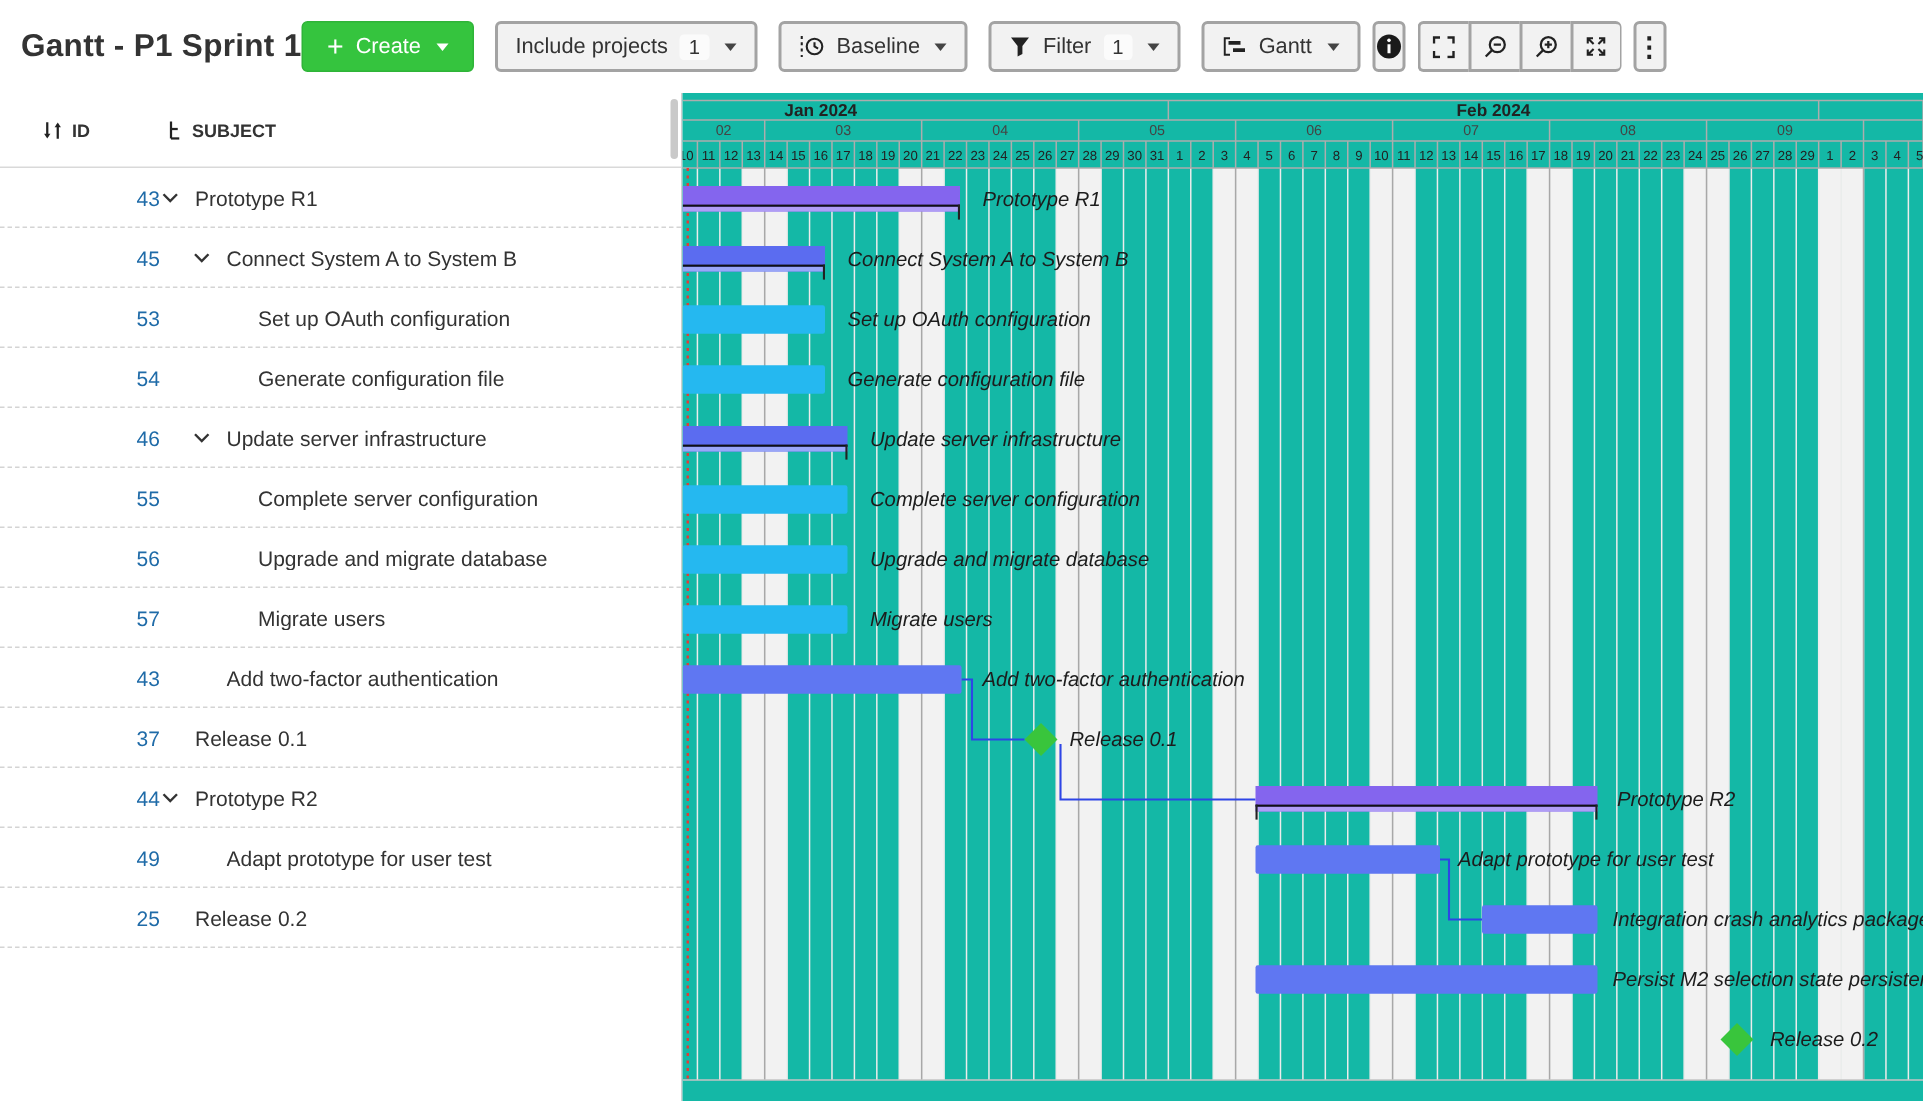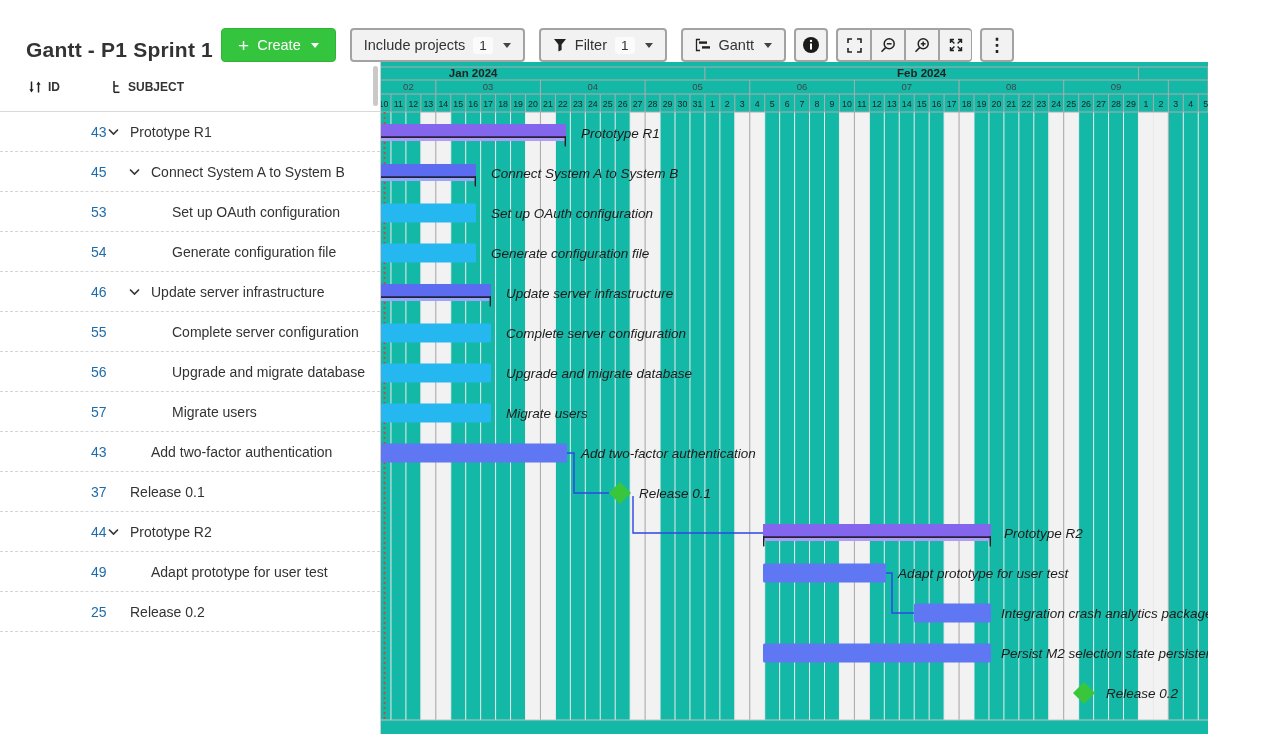--- a/index.html
+++ b/index.html
@@ -1,40 +1,40 @@
 <!DOCTYPE html>
 <html><head>
 <meta charset="utf-8">
 <style>
   html,body{margin:0;padding:0;background:#fff;}
   .app{position:relative;width:1282px;height:734px;background:#fff;overflow:hidden;
        font-family:"Liberation Sans",sans-serif;color:#333;}
   
   .topbar{position:absolute;left:0;top:0;width:1014px;height:62px;background:#fff;
-          display:flex;align-items:flex-end;box-sizing:border-box;padding:0 12px 0 14px;margin-left:12px;}
+          display:flex;align-items:center;box-sizing:border-box;padding:0 12px 0 14px;}
   .page-title{font-size:21px;font-weight:700;color:#333;letter-spacing:.2px;white-space:nowrap;}
   .tb-spacer{flex:1;}
   .btn{height:34px;display:inline-flex;align-items:center;gap:8px;box-sizing:border-box;
        background:#f2f2f2;border:2px solid #a3a3a3;border-radius:4px;padding:0 12px;
        font-size:14.5px;color:#333;cursor:pointer;white-space:nowrap;margin-left:14px;}
   .btn-create{background:#35c43e;border:1px solid #2fb438;color:#fff;padding:0 16px;margin-left:0;}
   .btn-create .plus{font-size:19px;font-weight:400;line-height:1;}
   .caret{width:0;height:0;border-left:4px solid transparent;border-right:4px solid transparent;
          border-top:5px solid #444;margin-left:2px;}
   .btn-create .caret{border-top-color:#fff;}
   .badge{background:#fbfbfb;border-radius:3px;padding:1px 6px;font-size:13.5px;color:#333;}
   .icon-btn{width:34px;padding:0;justify-content:center;margin-left:8px;}
   .seg-group{display:inline-flex;margin-left:8px;}
   .seg-group .icon-btn{margin-left:0;border-radius:0;border-right-width:0;}
   .seg-group .icon-btn:first-child{border-radius:4px 0 0 4px;}
   .seg-group .icon-btn:last-child{border-radius:0 4px 4px 0;border-right-width:1px;}
   .kebab{font-size:18px;font-weight:700;color:#222;letter-spacing:0;}
   
   .content{position:absolute;left:0;top:62px;width:1282px;height:672px;display:flex;}
-  .left-pane{position:relative;width:381px;box-sizing:border-box;border-right:1px solid #cfcfcf;background:#fff;}
+  .left-pane{position:relative;width:455px;box-sizing:border-box;border-right:1px solid #cfcfcf;background:#fff;}
   .tbl-header{position:relative;height:50px;box-sizing:border-box;border-bottom:1px solid #d9d9d9;
               font-size:12px;font-weight:700;color:#333;}
   .tbl-header .hcell{position:absolute;top:50%;transform:translateY(-50%);display:flex;align-items:center;gap:6px;}
   .hicon{display:inline-flex;align-items:center;color:#222;}
   .rows{position:relative;}
   .wp-row{position:relative;height:40px;box-sizing:border-box;border-bottom:1px dashed #d4d4d4;cursor:pointer;}
   .wp-id{position:absolute;left:47px;top:50%;transform:translateY(-50%);font-size:14px;color:#1f6ba8;cursor:pointer;margin-left:44px;}
   .wp-chevron{position:absolute;top:50%;transform:translateY(-50%);display:inline-flex;cursor:pointer;}
   .wp-subject{position:absolute;top:50%;transform:translateY(-50%);font-size:14px;color:#333;
               white-space:nowrap;overflow:hidden;max-width:310px;}
@@ -56,20 +56,33 @@
       <span>Create</span>
       <span class="caret"></span>
     </button>
 
     <button class="btn">
       <span>Include projects</span>
       <span class="badge">1</span>
       <span class="caret"></span>
     </button>
 
+    <button class="btn">
+      <span class="hicon">
+        <svg width="17" height="16" viewBox="0 0 17 16">
+            <g stroke="#222" fill="none" stroke-width="1.4">
+          <line x1="1.5" y1="1" x2="1.5" y2="15" stroke-dasharray="2,2.2"></line>
+          <circle cx="10" cy="8" r="5.2"></circle>
+              <polyline points="10,5.2 10,8 12.4,9.4"></polyline>
+            </g>
+          </svg>
+      </span>
+      <span>Baseline</span>
+      <span class="caret"></span>
+    </button>
 
     <button class="btn">
       <span class="hicon">
         <svg width="14" height="14" viewBox="0 0 14 14">
             <path d="M1 1h12L8.6 6.6v5.4l-3.2 1.6V6.6z" fill="#222"></path>
           </svg>
       </span>
       <span>Filter</span>
       <span class="badge">1</span>
       <span class="caret"></span>

